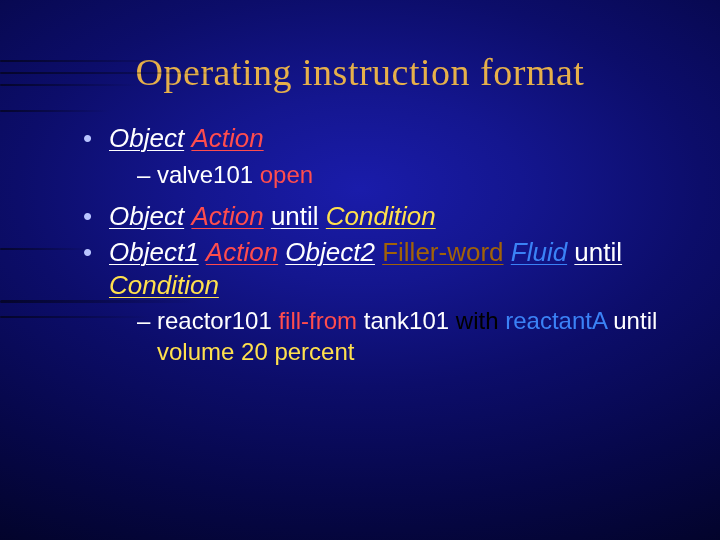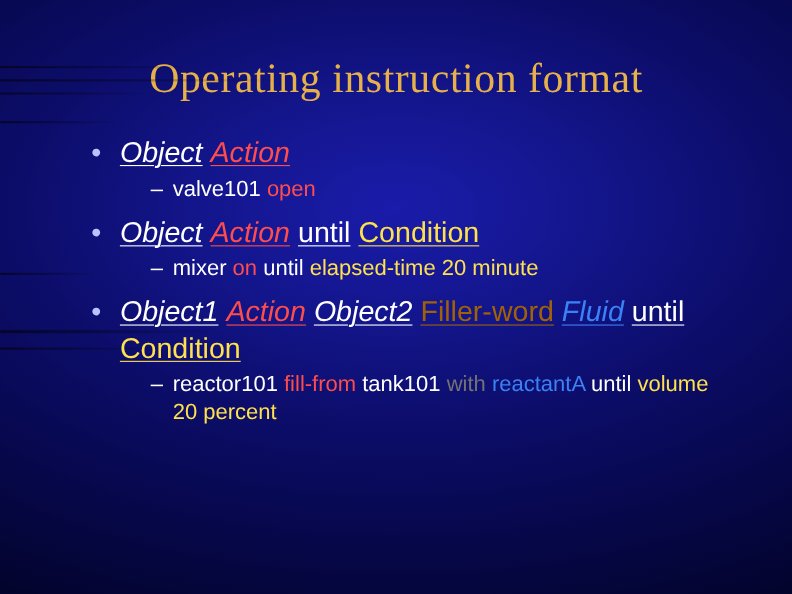--- a/index.html
+++ b/index.html
@@ -64,43 +64,43 @@
     color: #b8c4ff;
     font-size: 26px;
   }
   ul.lvl2 {
     list-style: none;
     margin: 4px 0 10px 0;
     padding: 0 0 0 28px;
   }
   ul.lvl2 > li {
     position: relative;
-    font-size: 20px;
+    font-size: 24px;
     line-height: 1.3;
     padding-left: 20px;
     color: #fff;
   }
   ul.lvl2 > li::before {
     content: "–";
     position: absolute;
     left: 0;
     top: 0;
     color: #fff;
   }
   .o  { color: #ffffff; font-style: italic; }
   .a  { color: #ff4d4d; font-style: italic; }
   .kw { color: #ffffff; }
-  .c  { color: #ffe14d; }
+  .c  { color: #ffe14d; font-style: italic; }
   .fw { color: #a16207; }
   .fl { color: #3b82f6; font-style: italic; }
   .sub-o  { color: #ffffff; }
   .sub-a  { color: #ff4d4d; }
   .sub-kw { color: #ffffff; }
   .sub-c  { color: #ffe14d; }
-  .sub-fw { color: #737373; }
+  .sub-fw { color: #000000; }
   .sub-fl { color: #3b82f6; }
   .underlined { text-decoration: underline; text-decoration-thickness: 1px; text-underline-offset: 3px; }
 </style>
 </head>
 <body>
 
 <div class="slide">
 
   <div class="streaks">
     <div class="streak" style="top:60px; width:180px;"></div>
@@ -125,28 +125,20 @@
           <span class="sub-a">open</span>
         </li>
       </ul>
     </li>
 
     <li>
       <span class="o underlined">Object</span>
       <span class="a underlined">Action</span>
       <span class="kw underlined">until</span>
       <span class="c underlined">Condition</span>
-      <ul class="lvl2">
-        <li>
-          <span class="sub-o">mixer</span>
-          <span class="sub-a">on</span>
-          <span class="sub-kw">until</span>
-          <span class="sub-c">elapsed-time 20 minute</span>
-        </li>
-      </ul>
     </li>
 
     <li>
       <span class="o underlined">Object1</span>
       <span class="a underlined">Action</span>
       <span class="o underlined">Object2</span>
       <span class="fw underlined">Filler-word</span>
       <span class="fl underlined">Fluid</span>
       <span class="kw underlined">until</span>
       <span class="c underlined">Condition</span>

